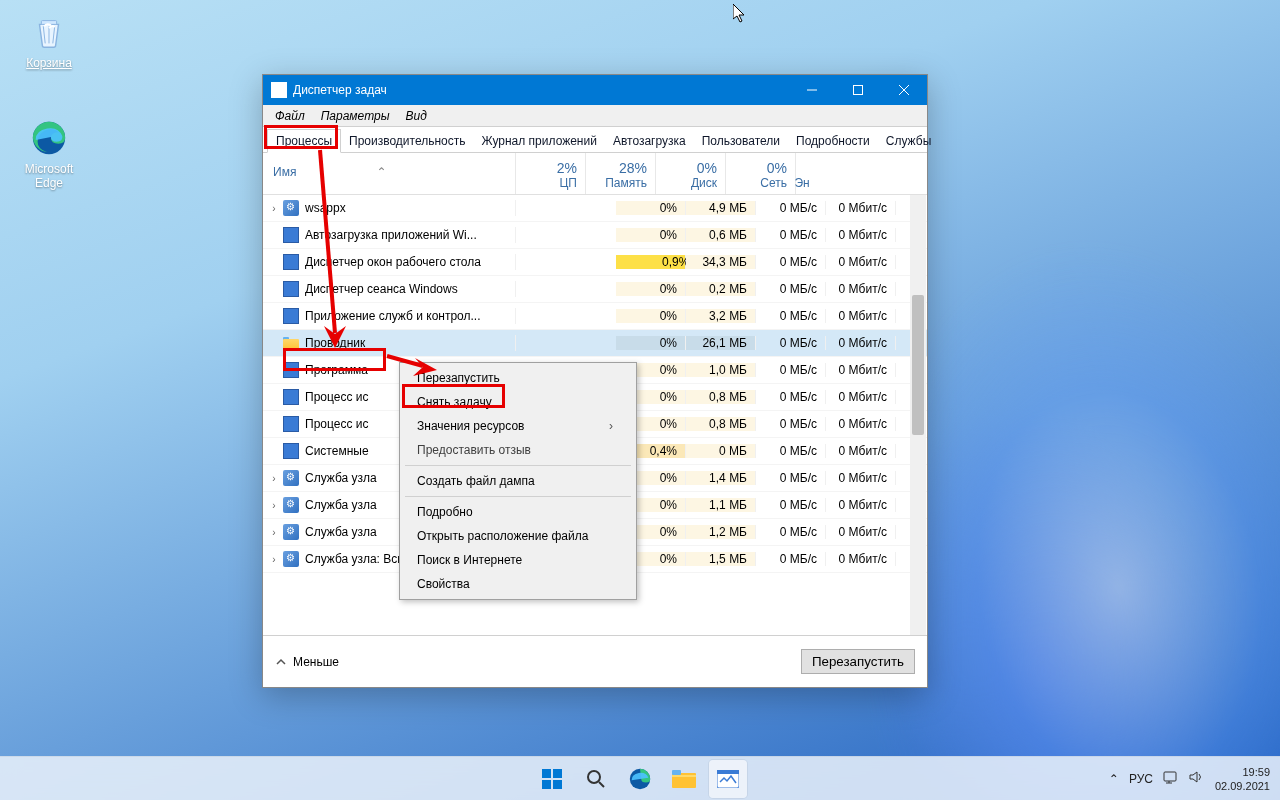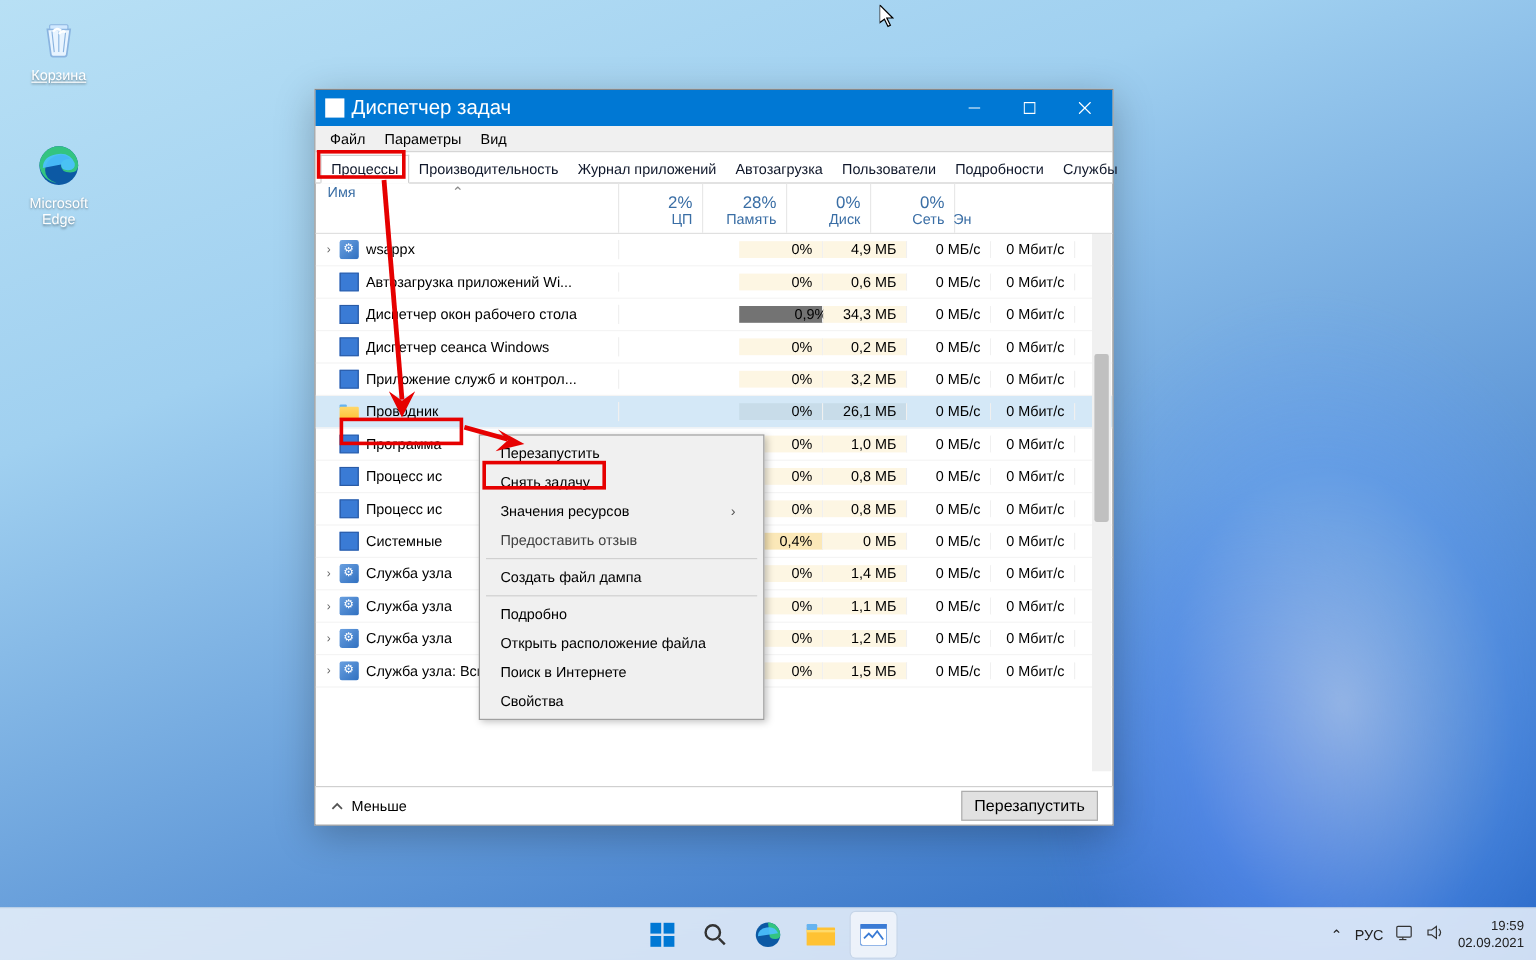--- a/index.html
+++ b/index.html
@@ -13,36 +13,36 @@
   filter: blur(2px); transform: rotate(-10deg); }
 
 
 .desktop-icon { position: absolute; width: 70px; text-align: center; color: #fff; font-size: 12px; text-shadow: 0 1px 2px rgba(0,0,0,.4); }
 .desktop-icon .ico { width: 40px; height: 40px; margin: 0 auto 4px; display: flex; align-items: center; justify-content: center; }
 .recycle .ico svg { width: 38px; height: 38px; }
 .edge .ico svg { width: 38px; height: 38px; }
 
 
 .window { position: absolute; left: 262px; top: 74px; width: 666px; height: 614px; background: #fff; box-shadow: 0 8px 30px rgba(0,0,0,.25); border: 1px solid #888; }
-.titlebar { height: 30px; background: #0078d4; color: #fff; display: flex; align-items: center; font-size: 17px; }
+.titlebar { height: 30px; background: #0078d4; color: #fff; display: flex; align-items: center; font-size: 12px; }
 .titlebar .app-icon { width: 16px; height: 16px; margin: 0 6px 0 8px; background: #fff; display: inline-block; }
 .titlebar .title { flex: 1; }
 .win-btns { display: flex; }
 .win-btn { width: 46px; height: 30px; display: flex; align-items: center; justify-content: center; }
 .win-btn svg { stroke: #fff; fill: none; }
 
-.menubar { height: 22px; background: #f0f0f0; display: flex; align-items: center; font-size: 12px; padding: 0 4px; border-bottom: 1px solid #d0d0d0; }
+.menubar { height: 22px; background: #f0f0f0; display: flex; align-items: center; font-size: 12px; padding: 0 4px; border-bottom: 1px solid #d0d0d0; font-style: italic; }
 .menubar span { padding: 2px 8px; }
 
 .tabs { display: flex; align-items: flex-end; height: 26px; background: #fff; font-size: 12px; padding: 4px 4px 0; border-bottom: 1px solid #d0d0d0; }
 .tab { padding: 4px 8px; color: #0f172a; white-space: nowrap; }
 .tab.active { border: 1px solid #d0d0d0; border-bottom: 1px solid #fff; background: #fff; position: relative; top: 1px; }
 
 .col-headers { display: flex; height: 42px; border-bottom: 1px solid #e0e0e0; font-size: 12px; color: #3a6ea5; }
-.col-name { width: 253px; display: flex; align-items: flex-start; padding: 0 0 4px 10px; border-right: 1px solid #e8e8e8; }
+.col-name { width: 253px; display: flex; align-items: center; padding: 0 0 4px 10px; border-right: 1px solid #e8e8e8; }
 .col-name .caret { margin-left: 80px; color: #888; }
 .col-state { width: 100px; display: flex; align-items: flex-end; padding: 0 0 4px 6px; border-right: 1px solid #e8e8e8; }
 .col-num { width: 70px; text-align: right; padding: 4px 8px 4px 0; border-right: 1px solid #e8e8e8; display: flex; flex-direction: column; justify-content: flex-end; }
 .col-num .pct { font-size: 14px; }
 .col-trunc { width: 12px; display:flex; align-items:flex-end; justify-content:center; padding-bottom:4px;}
 
 .proc-list { height: 448px; overflow: hidden; position: relative; }
 .row { display: flex; height: 27px; align-items: center; font-size: 12px; border-bottom: 1px solid #f4f4f4; }
 .row .c-name { width: 253px; display: flex; align-items: center; padding-left: 4px; border-right: 1px solid #f0f0f0; overflow: hidden; white-space: nowrap; }
 .row .arrow { width: 14px; text-align: center; color: #666; font-size: 10px; }
@@ -58,21 +58,21 @@
 .gear-icon { background: linear-gradient(135deg, #6aa0e0, #3070c0); border-radius: 2px; position: relative; }
 .gear-icon::after { content: "⚙"; color: #fff; font-size: 10px; position: absolute; top: 1px; left: 3px; }
 .app-blue { background: #3a7bd5; border: 1px solid #2a5ba5; }
 .folder-icon { position: relative; }
 .folder-icon::before { content:""; position:absolute; top:2px; left:0; width:6px; height:3px; background:#66b3f0; border-radius:1px 1px 0 0;}
 .folder-icon::after { content:""; position:absolute; top:4px; left:0; width:16px; height:11px; background:linear-gradient(#ffd76a,#ffc233); border-radius:1px;}
 
 .scrollbar { position: absolute; right: 1px; top: 0; width: 16px; height: 100%; background: #f0f0f0; }
 .scroll-thumb { position: absolute; left: 2px; width: 12px; background: #c0c0c0; border-radius: 2px; }
 
-.footer { position: absolute; bottom: 0; left: 0; right: 0; height: 32px; border-top: 1px solid #d0d0d0; display: flex; align-items: center; padding: 0 12px; font-size: 12px; background:#fff;}
+.footer { position: absolute; bottom: 0; left: 0; right: 0; height: 52px; border-top: 1px solid #d0d0d0; display: flex; align-items: center; padding: 0 12px; font-size: 12px; background:#fff;}
 .footer .less { display: flex; align-items: center; gap: 6px; }
 .footer .restart-btn { margin-left: auto; padding: 4px 10px; border: 1px solid #adadad; background: #e1e1e1; }
 
 
 .context-menu { position: absolute; left: 399px; top: 362px; width: 238px; background: #f0f0f0; border: 1px solid #a0a0a0; box-shadow: 2px 2px 6px rgba(0,0,0,.25); font-size: 12px; padding: 3px; z-index: 10; }
 .context-menu .mi { padding: 5px 20px 5px 14px; display: flex; justify-content: space-between; align-items:center;}
 .context-menu .mi.disabled { color: #404040; }
 .context-menu hr { border: none; border-top: 1px solid #d0d0d0; margin: 3px 2px; }
 .context-menu .sub { color: #555; }
 
@@ -212,21 +212,21 @@
         <div class="c-num net">0 Мбит/с</div>
         <div class="c-trunc"></div>
       </div>
       <div class="row">
         <div class="c-name">
           <span class="arrow"></span>
           <span class="picon app-blue"></span>
           <span>Диспетчер окон рабочего стола</span>
         </div>
         <div class="c-state"></div>
-        <div class="c-num" style="background:#737373;padding-left:46px;">0,9%</div>
+        <div class="c-num" style="background:#fde047;padding-left:46px;">0,9%</div>
         <div class="c-num">34,3 МБ</div>
         <div class="c-num disk">0 МБ/с</div>
         <div class="c-num net">0 Мбит/с</div>
         <div class="c-trunc"></div>
       </div>
       <div class="row">
         <div class="c-name">
           <span class="arrow"></span>
           <span class="picon app-blue"></span>
           <span>Диспетчер сеанса  Windows</span>

